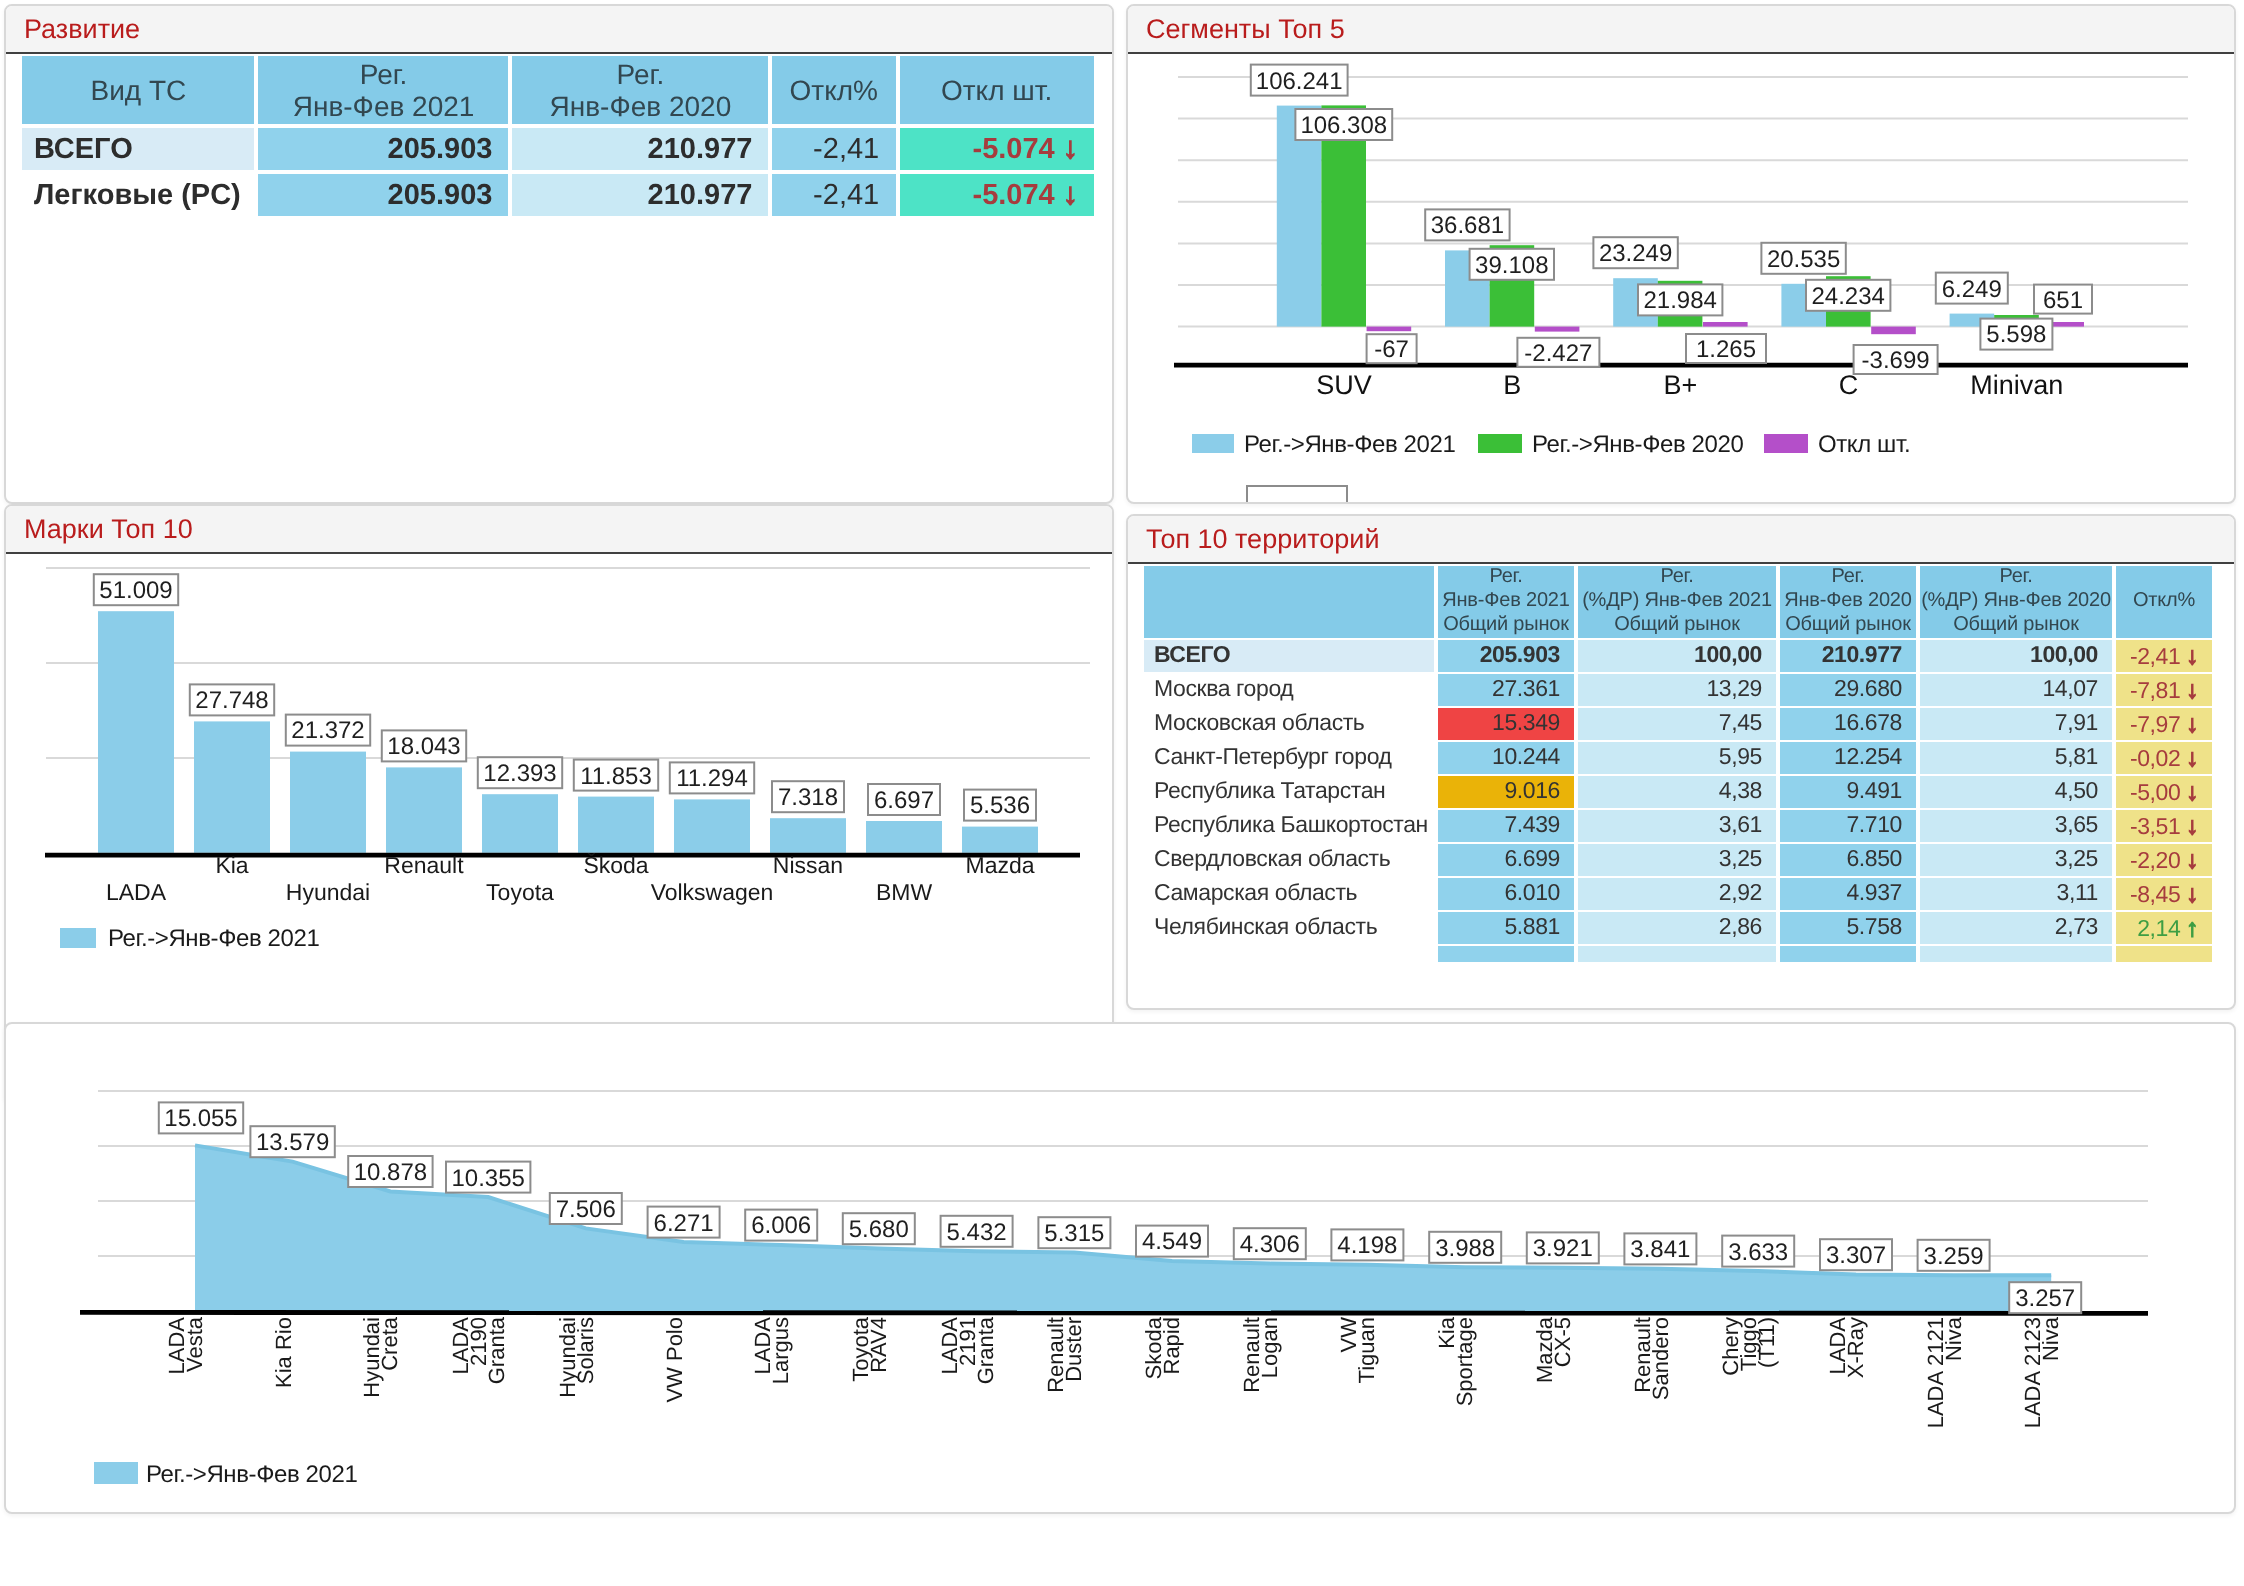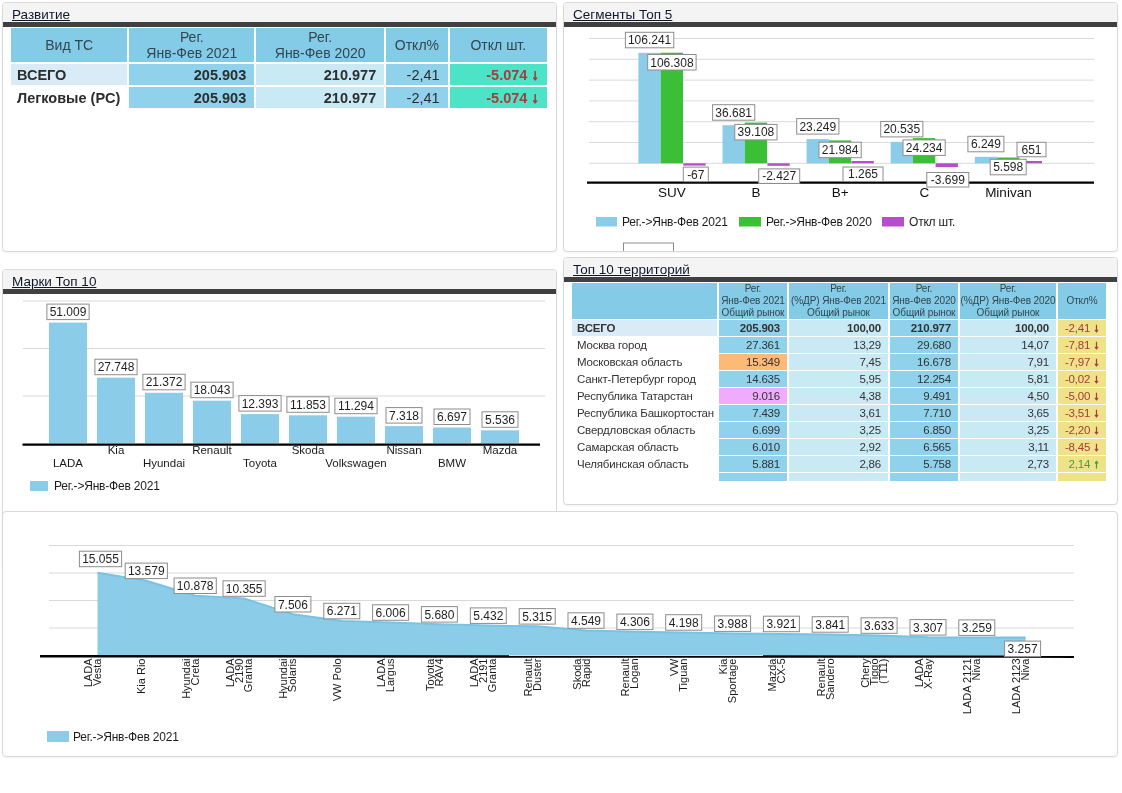--- a/index.html
+++ b/index.html
@@ -1,19 +1,19 @@
 <!DOCTYPE html>
 <html><head><meta charset="utf-8">
 <style>
 * { margin:0; padding:0; box-sizing:border-box; }
 html,body { width:1122px; height:793px; background:#fff; font-family:"Liberation Sans", sans-serif; }
 .panel { position:absolute; background:#fff; border:1px solid #d8d8d8; border-radius:4px; overflow:hidden;
   box-shadow:0 1px 2px rgba(0,0,0,0.05); }
-.phead { height:24px; background:#f4f4f4; border-bottom:5px solid #404040; line-height:23px;
-  padding-left:9px; font-size:13.5px; color:#0f172a;text-decoration:underline; }
+.phead { height:24px; background:#f4f4f4; border-bottom:1px solid #404040; line-height:23px;
+  padding-left:9px; font-size:13.5px; color:#b91c1c; }
 table { border-collapse:separate; border-spacing:0; table-layout:fixed; }
 .t1 td, .t1 th { border-right:2px solid #fff; border-bottom:2px solid #fff; overflow:hidden;font-weight:bold; }
 .t1 th { background:#84CBE8; font-weight:normal; font-size:14px; color:#324750; line-height:16px; }
 .t1 td { font-size:14.5px; color:#2d2d2d; }
 .t1 td.n { text-align:right; padding-right:8px; font-weight:bold; }
 .t4 td, .t4 th { border-right:2px solid #fff; border-bottom:1.5px solid #fff; overflow:hidden; white-space:nowrap; }
 .t4 th { background:#84CBE8; font-weight:normal; font-size:10px; letter-spacing:-0.1px; color:#324750; line-height:12px; }
 .t4 td { font-size:11.5px; letter-spacing:-0.2px; color:#333; }
 .t4 td.n { text-align:right; padding-right:7px; }
 .ar { font-weight:bold; -webkit-text-stroke:0.7px; font-size:1.05em; }
@@ -111,21 +111,21 @@
         <text x="468.5" y="151.8" font-size="12" fill="#1f1f1f" text-anchor="middle">651</text>
         <rect x="33" y="215" width="21" height="9.5" fill="#8BCDE9"></rect>
         <text x="59" y="224" font-size="12" letter-spacing="-0.2" fill="#1a1a1a">Рег.-&gt;Янв-Фев 2021</text>
         <rect x="176" y="215" width="22" height="9.5" fill="#3BBF37"></rect>
         <text x="203" y="224" font-size="12" letter-spacing="-0.2" fill="#1a1a1a">Рег.-&gt;Янв-Фев 2020</text>
         <rect x="319" y="215" width="22" height="9.5" fill="#B44FC9"></rect>
         <text x="346" y="224" font-size="12" letter-spacing="-0.2" fill="#1a1a1a">Откл шт.</text>
         <rect x="60.5" y="241" width="50" height="18" fill="#fff" stroke="#8C8C8C" stroke-width="1"></rect>
       </svg></div>
 </div>
-<div class="panel" style="left:2px;top:269px;width:555px;height:300px">
+<div class="panel" style="left:2px;top:252px;width:555px;height:300px">
   <div class="phead">Марки Топ 10</div>
   <div style="position:absolute;left:-1px;top:-1px"><svg width="555" height="248" viewBox="0 0 555 248" font-family="Liberation Sans, sans-serif">
         <line x1="21" y1="127.0" x2="543" y2="127.0" stroke="#D9D9D9" stroke-width="1"></line>
         <line x1="21" y1="79.5" x2="543" y2="79.5" stroke="#D9D9D9" stroke-width="1"></line>
         <line x1="21" y1="32.0" x2="543" y2="32.0" stroke="#D9D9D9" stroke-width="1"></line>
         <rect x="47.0" y="53.6" width="38" height="120.8" fill="#8BCDE9"></rect>
         <rect x="95.0" y="108.7" width="38" height="65.7" fill="#8BCDE9"></rect>
         <rect x="143.0" y="123.8" width="38" height="50.6" fill="#8BCDE9"></rect>
         <rect x="191.0" y="131.7" width="38" height="42.7" fill="#8BCDE9"></rect>
         <rect x="239.0" y="145.1" width="38" height="29.3" fill="#8BCDE9"></rect>
@@ -192,37 +192,37 @@
         <tr style="height:17px">
           <td style="background:#fff;padding-left:5px">Москва город</td>
           <td class="n" style="background:#90D2EC;">27.361</td>
           <td class="n" style="background:#C9E9F5;">13,29</td>
           <td class="n" style="background:#90D2EC;">29.680</td>
           <td class="n" style="background:#C9E9F5;">14,07</td>
           <td class="n" style="background:#EFE289;color:#A63C3E">-7,81 <span class="ar">↓</span></td>
         </tr>
         <tr style="height:17px">
           <td style="background:#fff;padding-left:5px">Московская область</td>
-          <td class="n" style="background:#fdba74;">15.349</td>
+          <td class="n" style="background:#ef4444;">15.349</td>
           <td class="n" style="background:#C9E9F5;">7,45</td>
           <td class="n" style="background:#90D2EC;">16.678</td>
           <td class="n" style="background:#C9E9F5;">7,91</td>
           <td class="n" style="background:#EFE289;color:#A63C3E">-7,97 <span class="ar">↓</span></td>
         </tr>
         <tr style="height:17px">
           <td style="background:#fff;padding-left:5px">Санкт-Петербург город</td>
-          <td class="n" style="background:#90D2EC;">14.635</td>
+          <td class="n" style="background:#90D2EC;">10.244</td>
           <td class="n" style="background:#C9E9F5;">5,95</td>
           <td class="n" style="background:#90D2EC;">12.254</td>
           <td class="n" style="background:#C9E9F5;">5,81</td>
           <td class="n" style="background:#EFE289;color:#A63C3E">-0,02 <span class="ar">↓</span></td>
         </tr>
         <tr style="height:17px">
           <td style="background:#fff;padding-left:5px">Республика Татарстан</td>
-          <td class="n" style="background:#f0abfc;">9.016</td>
+          <td class="n" style="background:#eab308;">9.016</td>
           <td class="n" style="background:#C9E9F5;">4,38</td>
           <td class="n" style="background:#90D2EC;">9.491</td>
           <td class="n" style="background:#C9E9F5;">4,50</td>
           <td class="n" style="background:#EFE289;color:#A63C3E">-5,00 <span class="ar">↓</span></td>
         </tr>
         <tr style="height:17px">
           <td style="background:#fff;padding-left:5px">Республика Башкортостан</td>
           <td class="n" style="background:#90D2EC;">7.439</td>
           <td class="n" style="background:#C9E9F5;">3,61</td>
           <td class="n" style="background:#90D2EC;">7.710</td>
@@ -234,21 +234,21 @@
           <td class="n" style="background:#90D2EC;">6.699</td>
           <td class="n" style="background:#C9E9F5;">3,25</td>
           <td class="n" style="background:#90D2EC;">6.850</td>
           <td class="n" style="background:#C9E9F5;">3,25</td>
           <td class="n" style="background:#EFE289;color:#A63C3E">-2,20 <span class="ar">↓</span></td>
         </tr>
         <tr style="height:17px">
           <td style="background:#fff;padding-left:5px">Самарская область</td>
           <td class="n" style="background:#90D2EC;">6.010</td>
           <td class="n" style="background:#C9E9F5;">2,92</td>
-          <td class="n" style="background:#90D2EC;">6.565</td>
+          <td class="n" style="background:#90D2EC;">4.937</td>
           <td class="n" style="background:#C9E9F5;">3,11</td>
           <td class="n" style="background:#EFE289;color:#A63C3E">-8,45 <span class="ar">↓</span></td>
         </tr>
         <tr style="height:17px">
           <td style="background:#fff;padding-left:5px">Челябинская область</td>
           <td class="n" style="background:#90D2EC;">5.881</td>
           <td class="n" style="background:#C9E9F5;">2,86</td>
           <td class="n" style="background:#90D2EC;">5.758</td>
           <td class="n" style="background:#C9E9F5;">2,73</td>
           <td class="n" style="background:#EFE289;color:#3E9E43">2,14 <span class="ar">↑</span></td>

